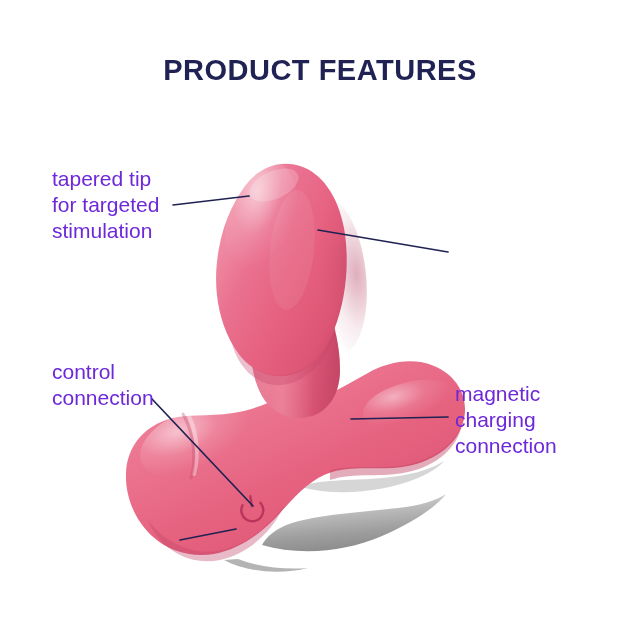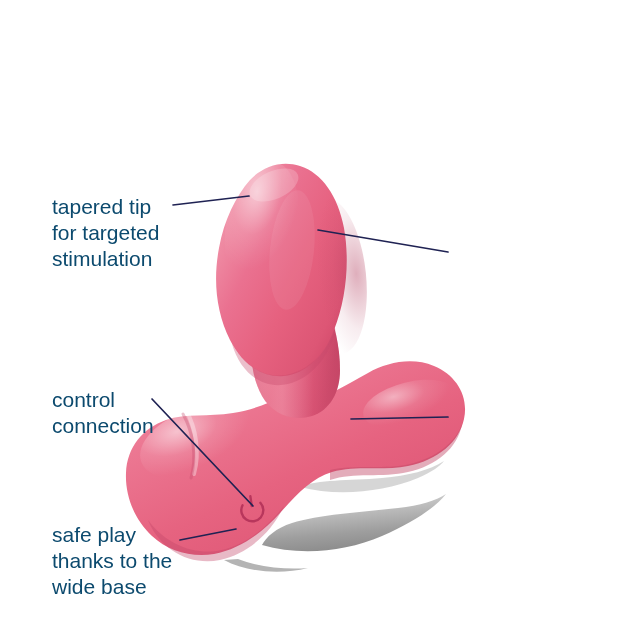--- a/index.html
+++ b/index.html
@@ -27,27 +27,26 @@
     font-weight: bold;
     font-size: 29px;
     letter-spacing: 0.5px;
     color: #1f2253;
     white-space: nowrap;
   }
 
   
   .callout {
     position: absolute;
-    color: #0c4a6e;
+    color: #6d28d9;
     font-family: "Liberation Sans", sans-serif;
     font-size: 21px;
     line-height: 26px;
     font-weight: 400;
     white-space: pre-line;
-    margin-top: 28px;
   }
   .callout.left  { text-align: left; }
   .callout.right { text-align: left; }
 
   #label-tapered-tip   { left: 52px;  top: 166px; }
   #label-flexible      { left: 455px; top: 216px; }
   #label-control       { left: 52px;  top: 359px; }
   #label-magnetic      { left: 455px; top: 381px; }
   #label-safe-play     { left: 52px;  top: 494px; }
 
@@ -60,20 +59,21 @@
   }
 
   
   ::-webkit-scrollbar { width: 0; height: 0; }
 </style>
 </head>
 <body>
 
 <div id="page">
 
+  <div id="title">PRODUCT FEATURES</div>
 
   <svg id="stage" viewBox="0 0 640 640">
     <defs>
 
       <linearGradient id="bodyGrad" x1="0" y1="0" x2="1" y2="0.25">
         <stop offset="0%" stop-color="#e96f8a"></stop>
         <stop offset="18%" stop-color="#f08ba2"></stop>
         <stop offset="40%" stop-color="#ea6a87"></stop>
         <stop offset="72%" stop-color="#e25c7c"></stop>
         <stop offset="100%" stop-color="#d44f6f"></stop>
@@ -234,18 +234,18 @@
   </svg>
 
   <div class="callout left" id="label-tapered-tip">tapered tip
 for targeted
 stimulation</div>
 
 
   <div class="callout left" id="label-control">control
 connection</div>
 
-
-  <div class="callout left" id="label-safe-play">safe play
-thanks to the
-wide base</div>
+  <div class="callout right" id="label-magnetic">magnetic
+charging
+connection</div>
+
 
 </div>
 
 </body></html>

